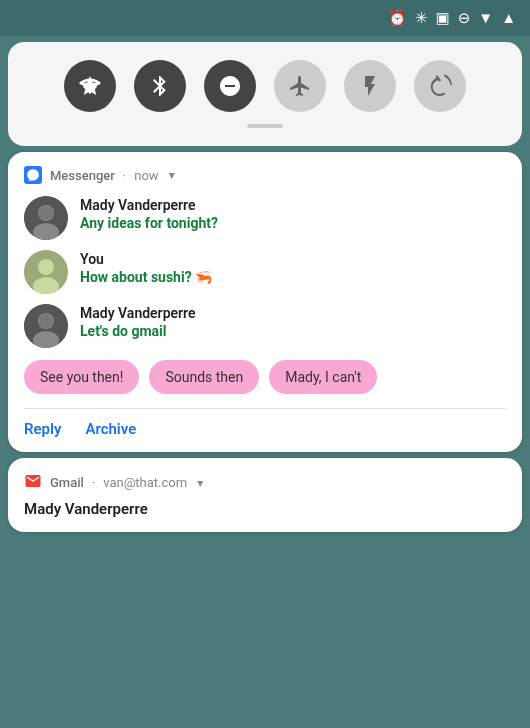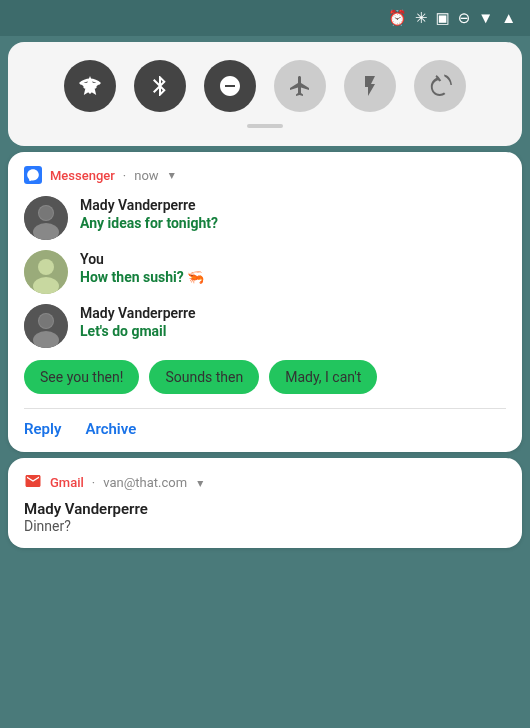--- a/index.html
+++ b/index.html
@@ -100,21 +100,21 @@
       display: flex;
       align-items: center;
       justify-content: center;
       font-size: 11px;
       color: white;
       font-weight: bold;
       flex-shrink: 0;
     }
     .notif-app-name {
       font-size: 13px;
-      color: #ef4444;
+      color: #737373;
       font-weight: 500;
     }
     .notif-time {
       font-size: 13px;
       color: #888;
     }
     .notif-chevron {
       font-size: 12px;
       color: #888;
       margin-left: 2px;
@@ -164,21 +164,21 @@
     }
 
     
     .quick-replies {
       display: flex;
       gap: 10px;
       margin: 12px 0 14px 0;
       flex-wrap: wrap;
     }
     .quick-reply-btn {
-      background: #22c55e;
+      background: #f9a8d4;
       border: none;
       border-radius: 20px;
       padding: 9px 16px;
       font-size: 14px;
       color: #333;
       cursor: pointer;
       font-family: inherit;
     }
 
     
@@ -324,21 +324,21 @@
     <div class="message-row">
       <div class="avatar avatar-you">
         <svg viewBox="0 0 44 44" xmlns="http://www.w3.org/2000/svg">
           <circle cx="22" cy="22" r="22" fill="#9aab7a"></circle>
           <circle cx="22" cy="17" r="8" fill="#c8d8a0"></circle>
           <ellipse cx="22" cy="36" rx="13" ry="9" fill="#c8d8a0"></ellipse>
         </svg>
       </div>
       <div class="message-content">
         <div class="message-sender">You</div>
-        <div class="message-text">How then sushi? 🦐</div>
+        <div class="message-text">How about sushi? 🦐</div>
       </div>
     </div>
 
     <div class="message-row">
       <div class="avatar avatar-mady">
         <svg viewBox="0 0 44 44" xmlns="http://www.w3.org/2000/svg">
           <circle cx="22" cy="22" r="22" fill="#555"></circle>
           <circle cx="22" cy="17" r="8" fill="#888"></circle>
           <ellipse cx="22" cy="36" rx="13" ry="9" fill="#888"></ellipse>
           <circle cx="22" cy="17" r="7" fill="#777"></circle>
@@ -370,16 +370,15 @@
 
       <svg class="gmail-icon" viewBox="0 0 24 24" xmlns="http://www.w3.org/2000/svg">
         <path d="M20 4H4C2.9 4 2 4.9 2 6v12c0 1.1.9 2 2 2h16c1.1 0 2-.9 2-2V6c0-1.1-.9-2-2-2zm0 4l-8 5-8-5V6l8 5 8-5v2z" fill="#EA4335"></path>
       </svg>
       <span class="notif-app-name">Gmail</span>
       <span class="notif-time">·</span>
       <span class="notif-time">van@that.com</span>
       <span class="notif-chevron">▾</span>
     </div>
     <div class="gmail-sender">Mady Vanderperre</div>
-    <div class="gmail-subject">Dinner?</div>
   </div>
 
 </div>
 
 </body></html>

